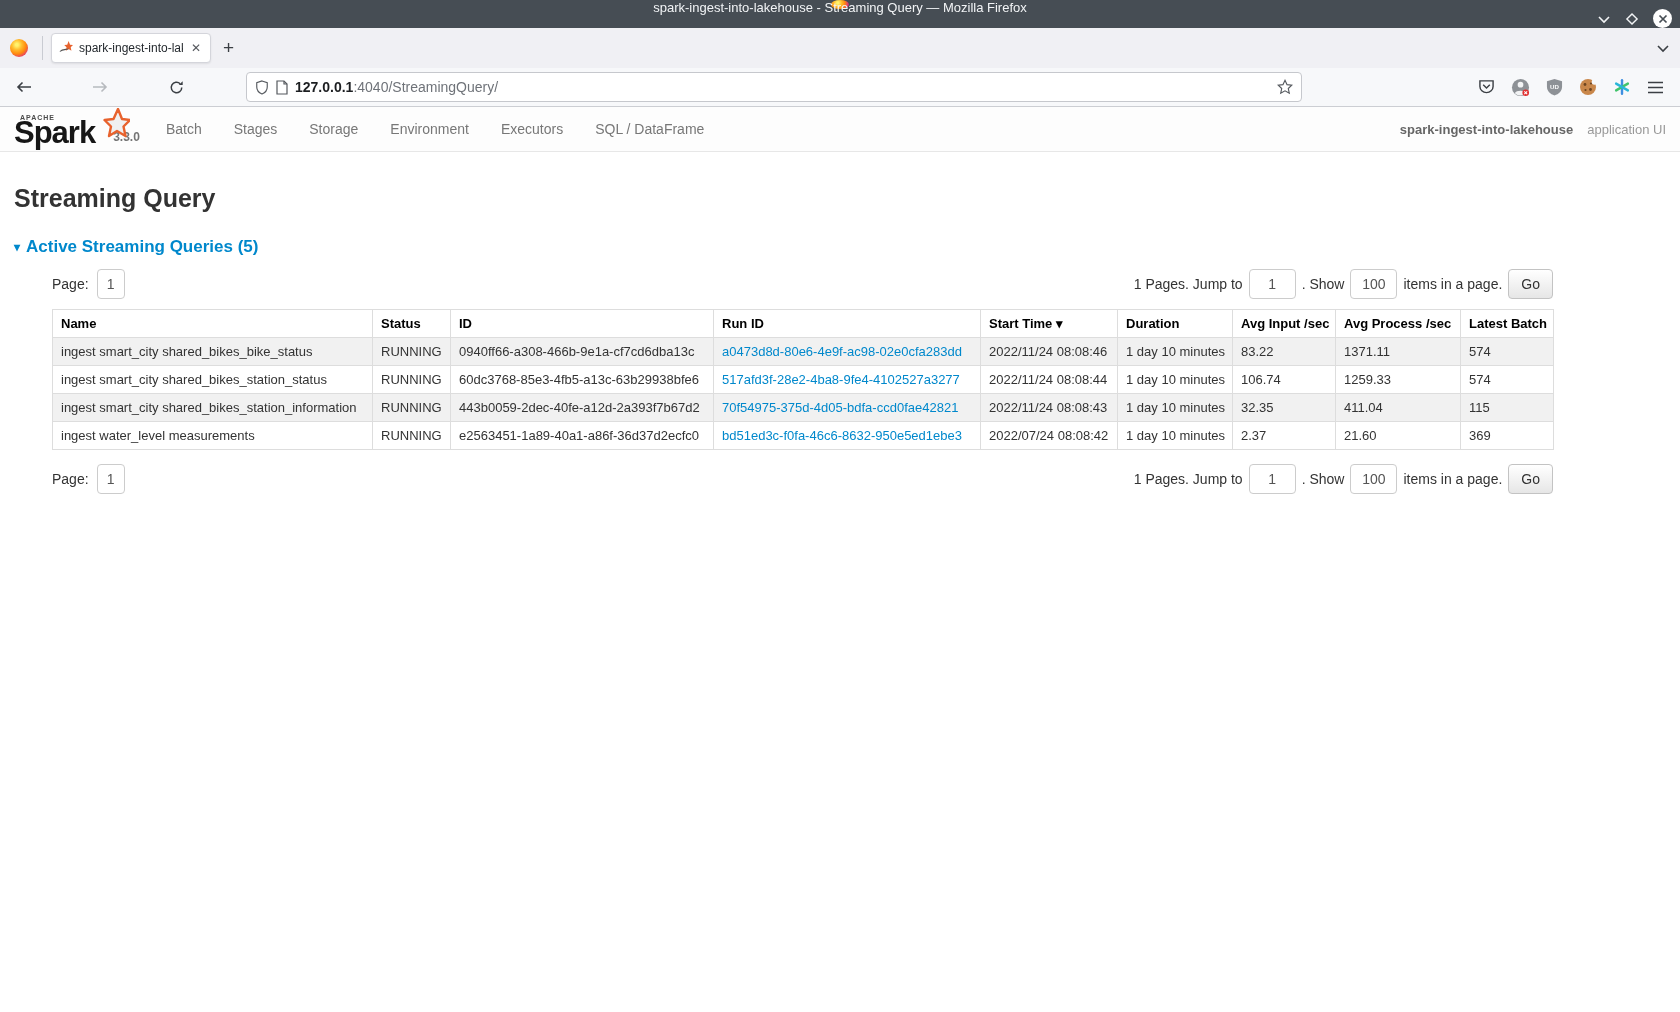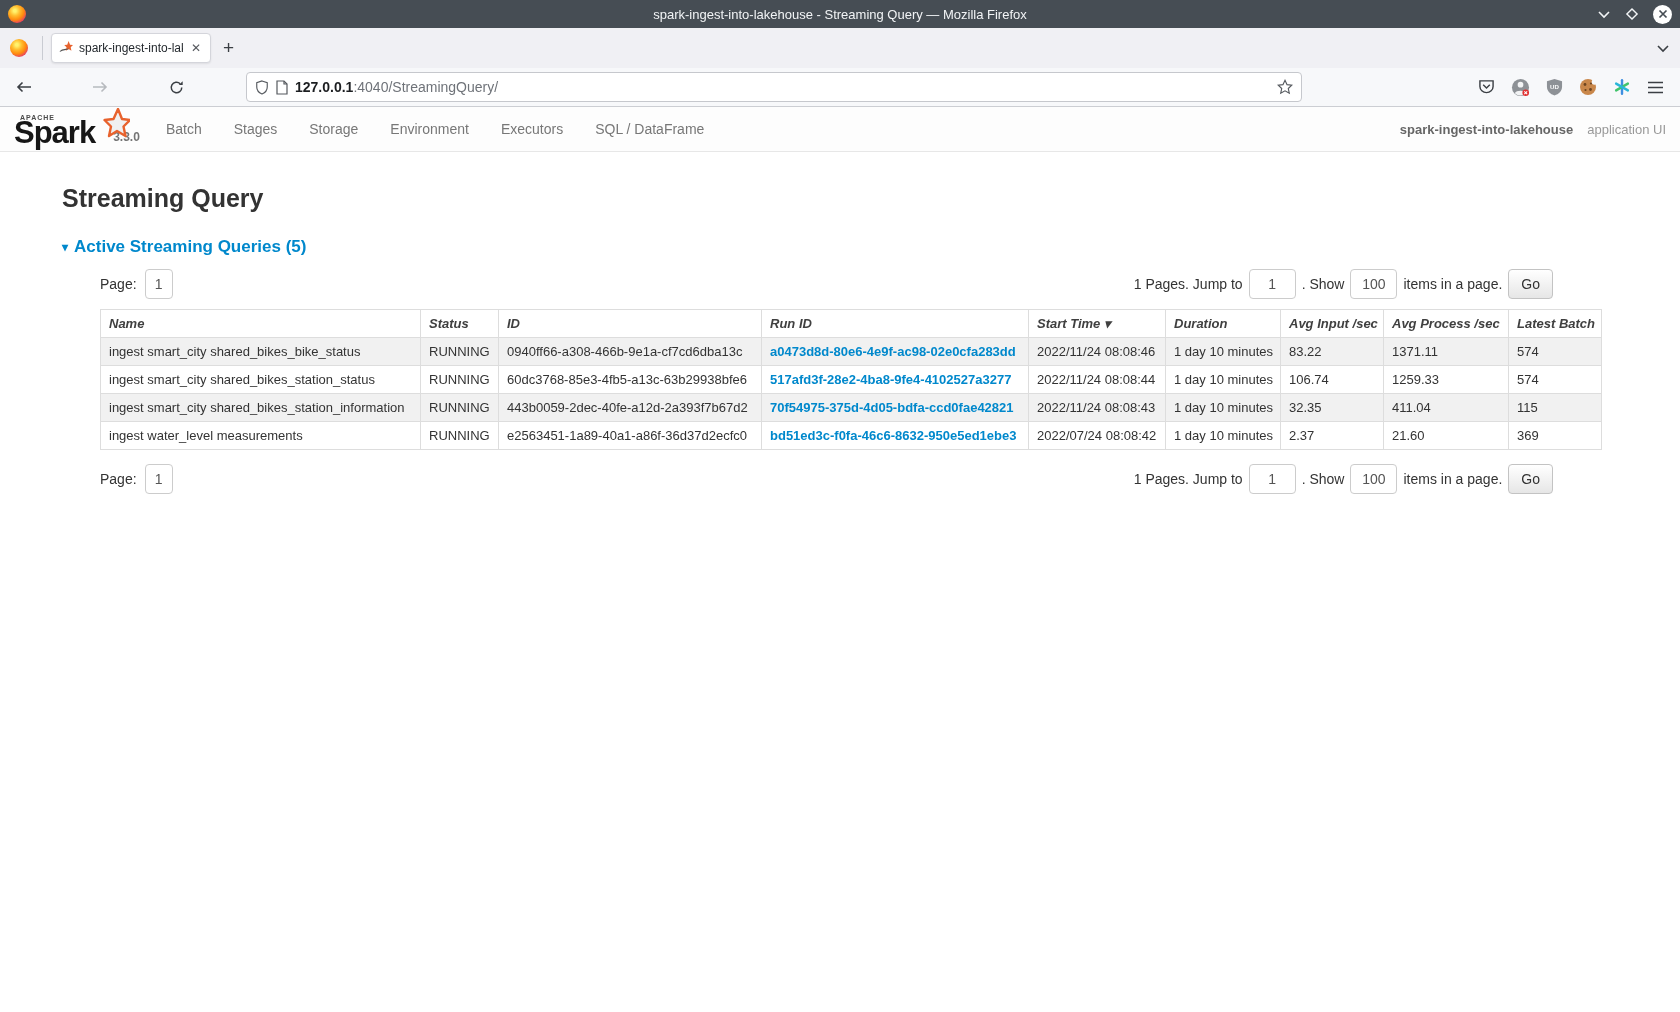--- a/index.html
+++ b/index.html
@@ -1,21 +1,21 @@
 <!DOCTYPE html>
 <html><head>
 <meta charset="utf-8">
 <style>
   * { box-sizing: border-box; margin: 0; padding: 0; }
   html,body { width:1680px; height:1012px; overflow:hidden; background:#fff;
     font-family:"Liberation Sans", sans-serif; color:#333; }
 
   
   .titlebar { height:28px; background:#464d54; display:flex; align-items:center;
-    position:relative; padding:0 8px; }
+    position:relative; padding:0 8px;flex-direction:column; }
   .titlebar .ff-badge { width:18px; height:18px; border-radius:50%;
     background:radial-gradient(circle at 38% 32%, #fff36e 8%, #ffbd2e 30%, #ff8a0e 55%, #e3366f 80%, #6b2e93 100%); }
   .titlebar-title { position:absolute; left:0; right:0; text-align:center;
     color:#f2f4f6; font-size:13px; pointer-events:none; }
   .win-controls { margin-left:auto; display:flex; align-items:center; gap:14px; z-index:2; }
   .win-controls svg { display:block; }
   .close-circle { width:19px; height:19px; background:#fff; border-radius:50%;
     display:flex; align-items:center; justify-content:center; }
 
   
@@ -53,44 +53,44 @@
   .spark-star { position:absolute; top:1px; left:96px; }
   .spark-version { font-size:12px; font-weight:bold; color:#757575; margin-left:18px; padding-bottom:3px; }
   .spark-nav { display:flex; align-items:stretch; }
   .spark-nav a { display:flex; align-items:center; padding:0 16px; font-size:14px;
     color:#777; text-decoration:none; }
   .spark-nav a.active { background:#dcdcdc; color:#555; }
   .app-ui { margin-left:auto; display:flex; align-items:center; padding-right:14px; font-size:13px; color:#999; gap:14px; }
   .app-ui b { color:#666; }
 
   
-  .content { padding:0 14px;margin-left:48px; }
+  .content { padding:0 14px; }
   .page-title { font-size:25px; font-weight:bold; color:#333; margin-top:32px; }
   .section-head { margin-top:24px; font-size:17px; font-weight:bold; color:#0088cc; display:flex; align-items:center; gap:6px; }
   .section-arrow { font-size:12px; }
 
   .table-block { margin-left:38px; margin-right:113px; }
   .pag-row { display:flex; align-items:center; margin-top:12px; font-size:14px; color:#333; }
   .pag-row.bottom { margin-top:14px; }
   .pag-label { margin-right:8px; }
   .pag-input { width:28px; height:30px; border:1px solid #ccc; border-radius:4px;
     text-align:center; font-size:14px; color:#555; font-family:inherit; background:#fff; }
   .pag-right { margin-left:auto; display:flex; align-items:center; gap:6px; }
   .jump-input { width:47px; height:30px; border:1px solid #ccc; border-radius:4px;
     text-align:center; font-size:14px; color:#555; font-family:inherit; background:#fff; }
   .go-btn { height:30px; padding:0 12px; font-size:14px; color:#333; font-family:inherit;
     background:linear-gradient(#ffffff,#e6e6e6); border:1px solid #c3c3c3; border-radius:4px;
     box-shadow:inset 0 1px 0 rgba(255,255,255,.4); }
 
   table.query-table { border-collapse:collapse; width:100%; margin-top:10px; table-layout:fixed; }
   .query-table th, .query-table td { border:1px solid #ddd; padding:6px 8px; font-size:13px;
     text-align:left; white-space:nowrap; overflow:hidden; }
-  .query-table th { font-weight:bold; color:#404040; background:#fff;font-style:italic; }
+  .query-table th { font-weight:bold; color:#000000; background:#fff; }
   .query-table tbody tr:nth-child(odd) { background:#f1f1f1; }
-  .query-table a { color:#0088cc; text-decoration:none;font-weight:bold; }
+  .query-table a { color:#0088cc; text-decoration:none; }
 </style>
 </head>
 <body>
 
 <div class="titlebar">
   <div class="ff-badge"></div>
   <div class="titlebar-title">spark-ingest-into-lakehouse - Streaming Query — Mozilla Firefox</div>
   <div class="win-controls">
     <span>
       <svg width="14" height="10" viewBox="0 0 14 10">

